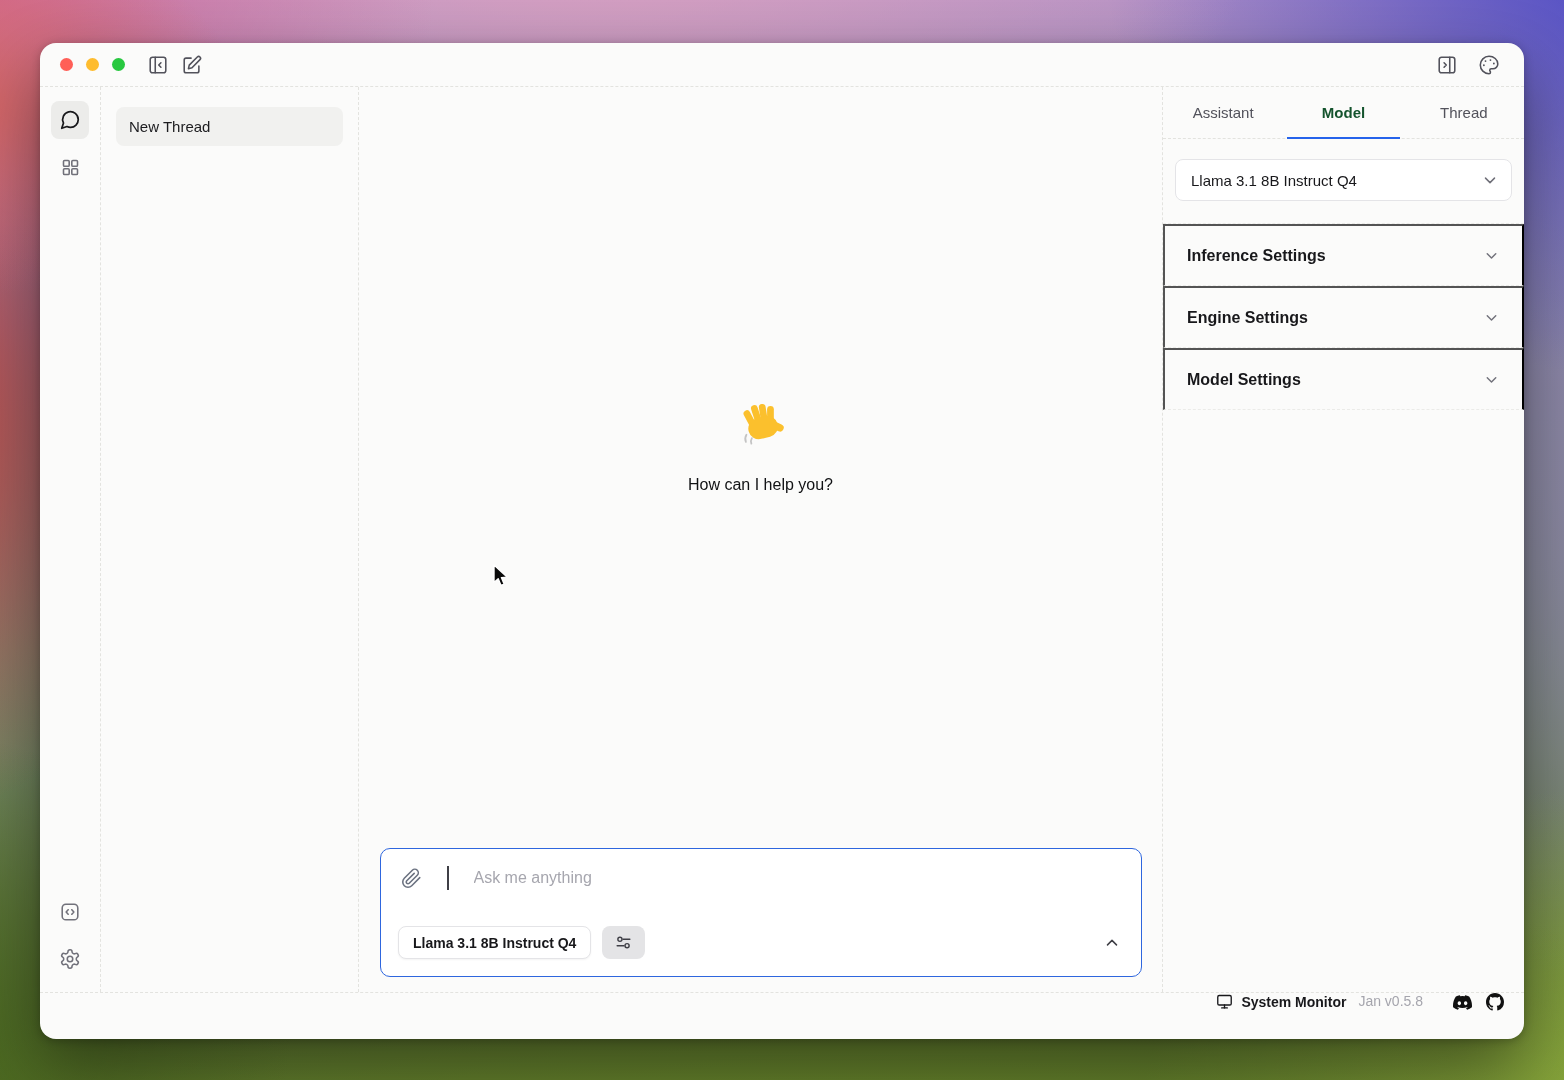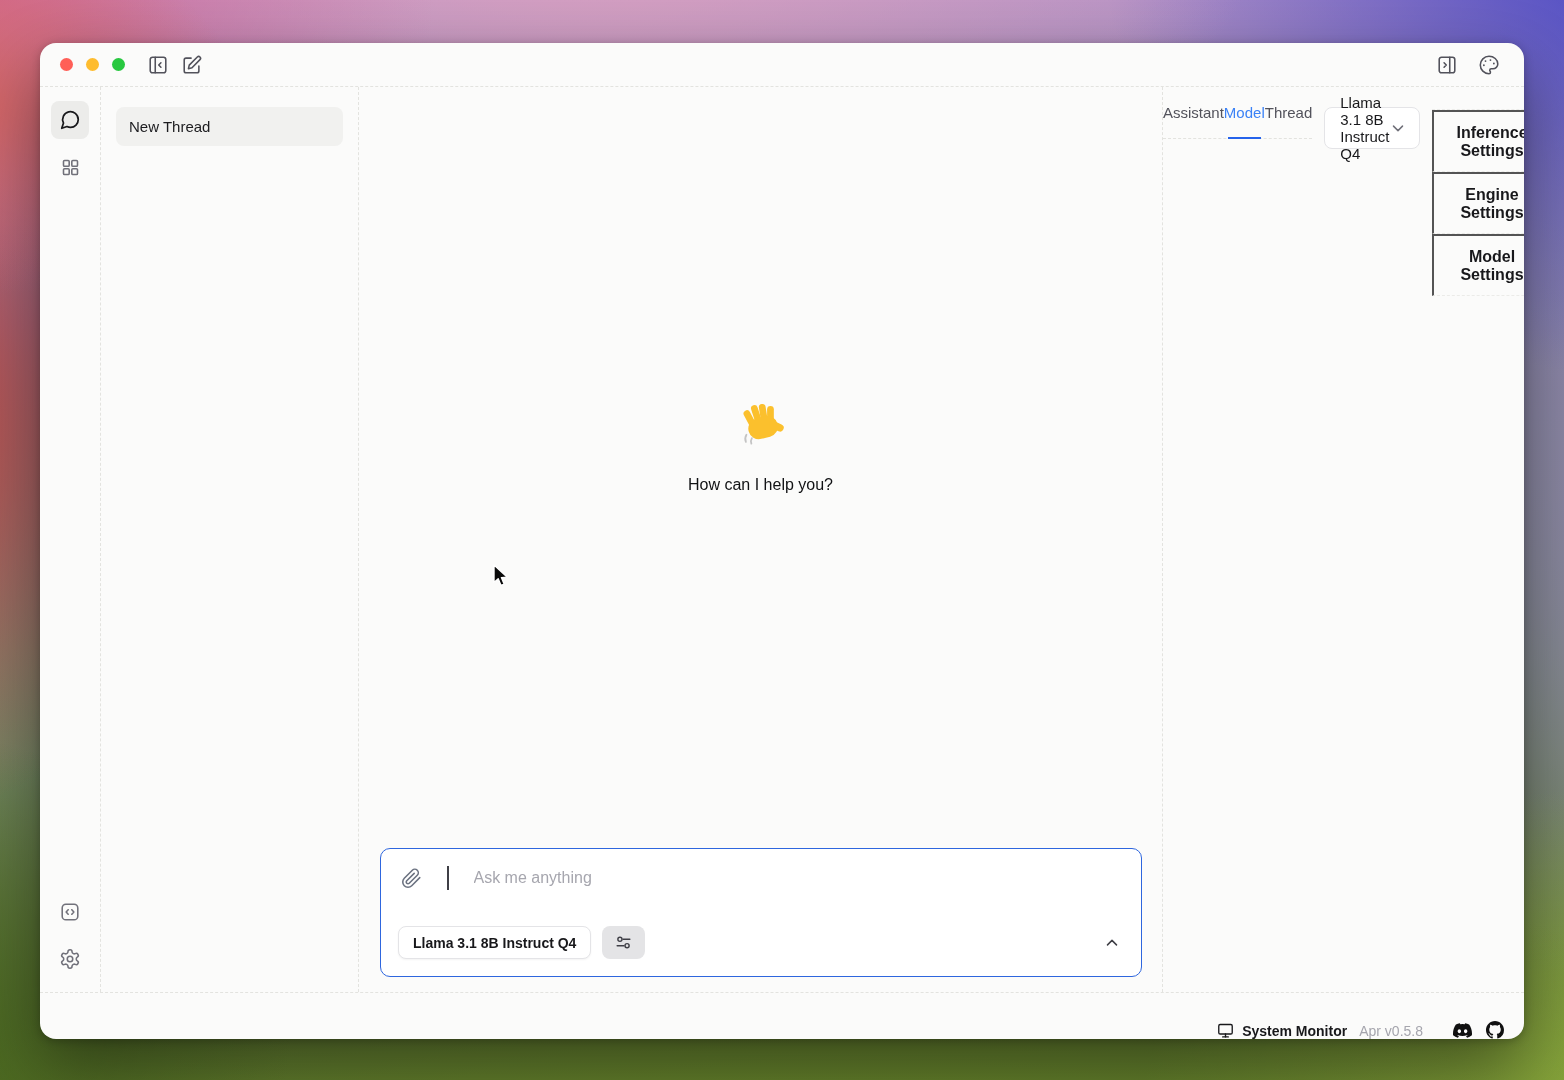--- a/index.html
+++ b/index.html
@@ -49,31 +49,31 @@
   .input-box { margin:0 20px 15px 21px; height:129px; background:#fff; border:1.5px solid #2e66de; border-radius:10px; position:relative; padding:17px 20px; }
   .input-top { display:flex; align-items:center; gap:25px; color:#6b7280; }
   .caret { width:1.5px; height:24px; background:#3f3f46; }
   .msg-input { border:none; outline:none; background:transparent; font-family:"Liberation Sans",sans-serif; font-size:16px; flex:1; color:#18181b; padding:0; }
   .msg-input::placeholder { color:#a6a6ae; }
   .input-bottom { position:absolute; left:17px; right:20px; bottom:17px; display:flex; align-items:center; gap:11px; }
   .model-chip { height:33px; padding:0 14px; background:#fff; border:1px solid #e4e4e7; border-radius:8px; font-family:"Liberation Sans",sans-serif; font-size:14px; font-weight:600; color:#18181b; display:flex; align-items:center; box-shadow:0 1px 2px rgba(0,0,0,.05); }
   .mixer-btn { width:43px; height:33px; background:#e4e4e6; border:none; border-radius:8px; display:grid; place-items:center; color:#3f3f46; }
   .collapse-btn { margin-left:auto; color:#3f3f46; background:none; border:none; }
   
-  .right { width:362px; flex:0 0 362px; border-left:1px dashed #e3e3df; display:flex; flex-direction:row; }
+  .right { width:362px; flex:0 0 362px; border-left:1px dashed #e3e3df; display:flex; flex-direction:column; }
   .tabs { height:52px; flex:0 0 52px; display:flex; border-bottom:1px dashed #e3e3df; }
   .tab { flex:1; display:flex; align-items:center; justify-content:center; font-size:15px; color:#52525b; position:relative; background:none; border:none; font-family:"Liberation Sans",sans-serif; }
-  .tab.active { color:#3b82f6; font-weight:400; }
+  .tab.active { color:#14532d; font-weight:700; }
   .tab.active::after { content:""; position:absolute; left:4px; right:4px; bottom:-1px; height:2px; background:#2563eb; }
   .model-select { margin:20px 12px 0; height:42px; border:1px solid #e4e4e7; border-radius:8px; background:#fff; display:flex; align-items:center; justify-content:space-between; padding:0 12px 0 15px; font-size:15px; font-weight:500; color:#18181b; }
   .sections { margin-top:22px; border-top:1px dashed #ebebe8; }
   .section { height:62px; border-bottom:1px dashed #ebebe8; display:flex; align-items:center; justify-content:space-between; padding:0 22px; font-size:16px; font-weight:600; color:#18181b; background:none; width:100%; font-family:"Liberation Sans",sans-serif; }
   .chev { color:#71717a; }
   
-  .statusbar { flex:0 0 47px; border-top:1px dashed #e3e3df; display:flex; align-items:flex-end; justify-content:flex-end; padding:0 20px; }
+  .statusbar { flex:0 0 47px; border-top:1px dashed #e3e3df; display:flex; align-items:flex-start; justify-content:flex-end; padding:0 20px; }
   .sm-btn { display:flex; align-items:center; gap:8px; font-size:14px; font-weight:600; color:#18181b; background:none; border:none; font-family:"Liberation Sans",sans-serif; }
   .version { font-size:14px; color:#a5a5ad; margin:0 30px 0 12px; }
   .sb-icons { display:flex; align-items:center; gap:14px; color:#111; }
   .cursor { position:absolute; left:487px; top:562px; pointer-events:none; }
 </style>
 </head>
 <body>
 
 <div class="window">
 
@@ -274,21 +274,21 @@
     <button class="sm-btn">
       <span>
         <svg width="17" height="17" viewBox="0 0 24 24" fill="none" stroke="currentColor" stroke-width="1.9" stroke-linecap="round" stroke-linejoin="round">
             <rect x="2.5" y="3.5" width="19" height="13.5" rx="2"></rect>
             <line x1="8" y1="21" x2="16" y2="21"></line>
             <line x1="12" y1="17" x2="12" y2="21"></line>
           </svg>
       </span>
       <span>System Monitor</span>
     </button>
-    <span class="version">Apr v0.5.8</span>
+    <span class="version">Jan v0.5.8</span>
     <div class="sb-icons">
       <button class="icon-btn">
         <span>
           <svg width="19" height="15" viewBox="0 0 24 18" fill="#111">
               <path d="M20.317 1.37A19.79 19.79 0 0 0 15.432-.145a.074.074 0 0 0-.079.037c-.21.375-.444.864-.608 1.25a18.27 18.27 0 0 0-5.487 0 12.64 12.64 0 0 0-.617-1.25.077.077 0 0 0-.079-.037A19.736 19.736 0 0 0 3.677 1.37a.07.07 0 0 0-.032.027C.533 6.046-.32 10.58.099 15.057a.082.082 0 0 0 .031.057 19.9 19.9 0 0 0 5.993 3.03.078.078 0 0 0 .084-.028c.462-.63.874-1.295 1.226-1.994a.076.076 0 0 0-.041-.106 13.107 13.107 0 0 1-1.872-.892.077.077 0 0 1-.008-.128c.126-.094.252-.192.372-.291a.074.074 0 0 1 .077-.01c3.928 1.793 8.18 1.793 12.062 0a.074.074 0 0 1 .078.01c.12.098.246.198.373.292a.077.077 0 0 1-.006.127 12.3 12.3 0 0 1-1.873.892.077.077 0 0 0-.041.107c.36.698.772 1.362 1.225 1.993a.076.076 0 0 0 .084.028 19.839 19.839 0 0 0 6.002-3.03.077.077 0 0 0 .032-.054c.5-5.177-.838-9.674-3.549-13.66a.061.061 0 0 0-.031-.03zM8.02 12.33c-1.182 0-2.157-1.085-2.157-2.419 0-1.333.956-2.419 2.157-2.419 1.21 0 2.176 1.096 2.157 2.42 0 1.333-.956 2.418-2.157 2.418zm7.975 0c-1.183 0-2.157-1.085-2.157-2.419 0-1.333.955-2.419 2.157-2.419 1.21 0 2.176 1.096 2.157 2.42 0 1.333-.946 2.418-2.157 2.418z"></path>
             </svg>
         </span>
       </button>
       <button class="icon-btn">
         <span>

